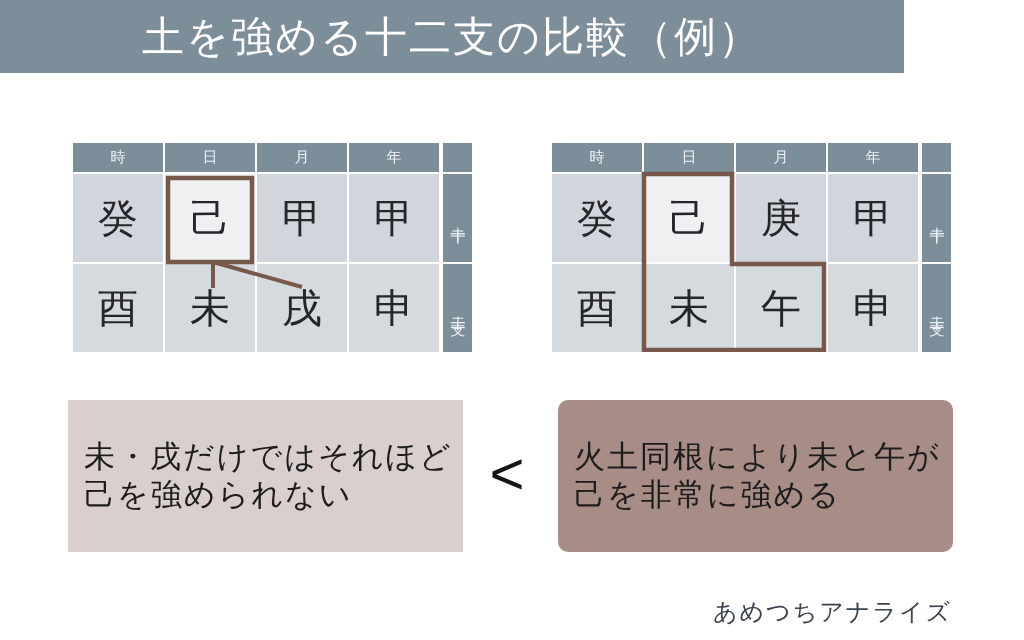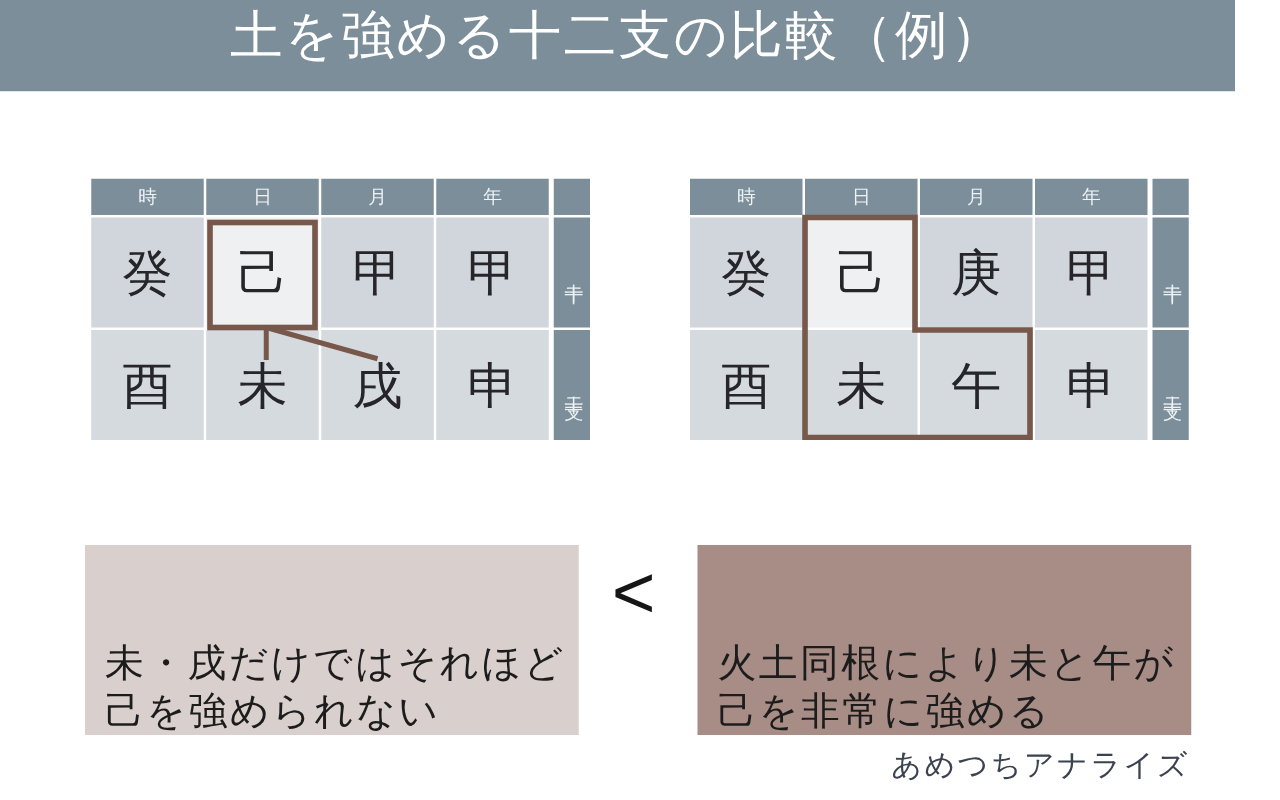--- a/index.html
+++ b/index.html
@@ -6,23 +6,23 @@
   html,body { width:1024px; height:640px; }
   body {
     position:relative;
     background:#ffffff;
     font-family:"Liberation Sans","DejaVu Sans",sans-serif;
     overflow:hidden;
   }
 
   
   .banner {
-    position:absolute; left:0; top:0; width:988px; height:73px;
+    position:absolute; left:0; top:0; width:904px; height:73px;
     background:var(--banner,#7b8e9a);
-    display:flex; align-items:flex-start; justify-content:center;
+    display:flex; align-items:center; justify-content:center;
   }
   .banner h1 {
     color:#ffffff; font-size:42px; font-weight:300; letter-spacing:2px;
   }
 
   
   .pillar-table { position:absolute; top:143px; display:flex; }
   .pillar-table.left  { left:73px; }
   .pillar-table.right { left:552px; }
 
@@ -57,26 +57,25 @@
     letter-spacing:3px;
   }
 
   .overlay {
     position:absolute; left:0; top:0; pointer-events:none;
   }
 
   
   .note-box {
     position:absolute; top:400px; height:152px; width:395px;
-    display:flex; align-items:flex-end;
+    display:flex; align-items:center;
     padding:0 10px 0 16px;
-    margin-top:36px;
   }
   .note-box.left  { left:68px;  background:var(--note-left-bg,#d9d0cd); }
-  .note-box.right { left:558px; background:var(--note-right-bg,#a78d85); }
+  .note-box.right { left:558px; background:var(--note-right-bg,#a78d85);border-radius:10px; }
   .note-box p {
     font-size:31px; font-weight:300; letter-spacing:2px; line-height:1.22;
     color:#1c1c1c; word-break:break-all;
   }
   .operator {
     position:absolute; left:472px; top:433px; width:70px; height:80px;
     display:flex; align-items:center; justify-content:center;
     font-size:60px; font-weight:200; color:#161616;
   }
 

